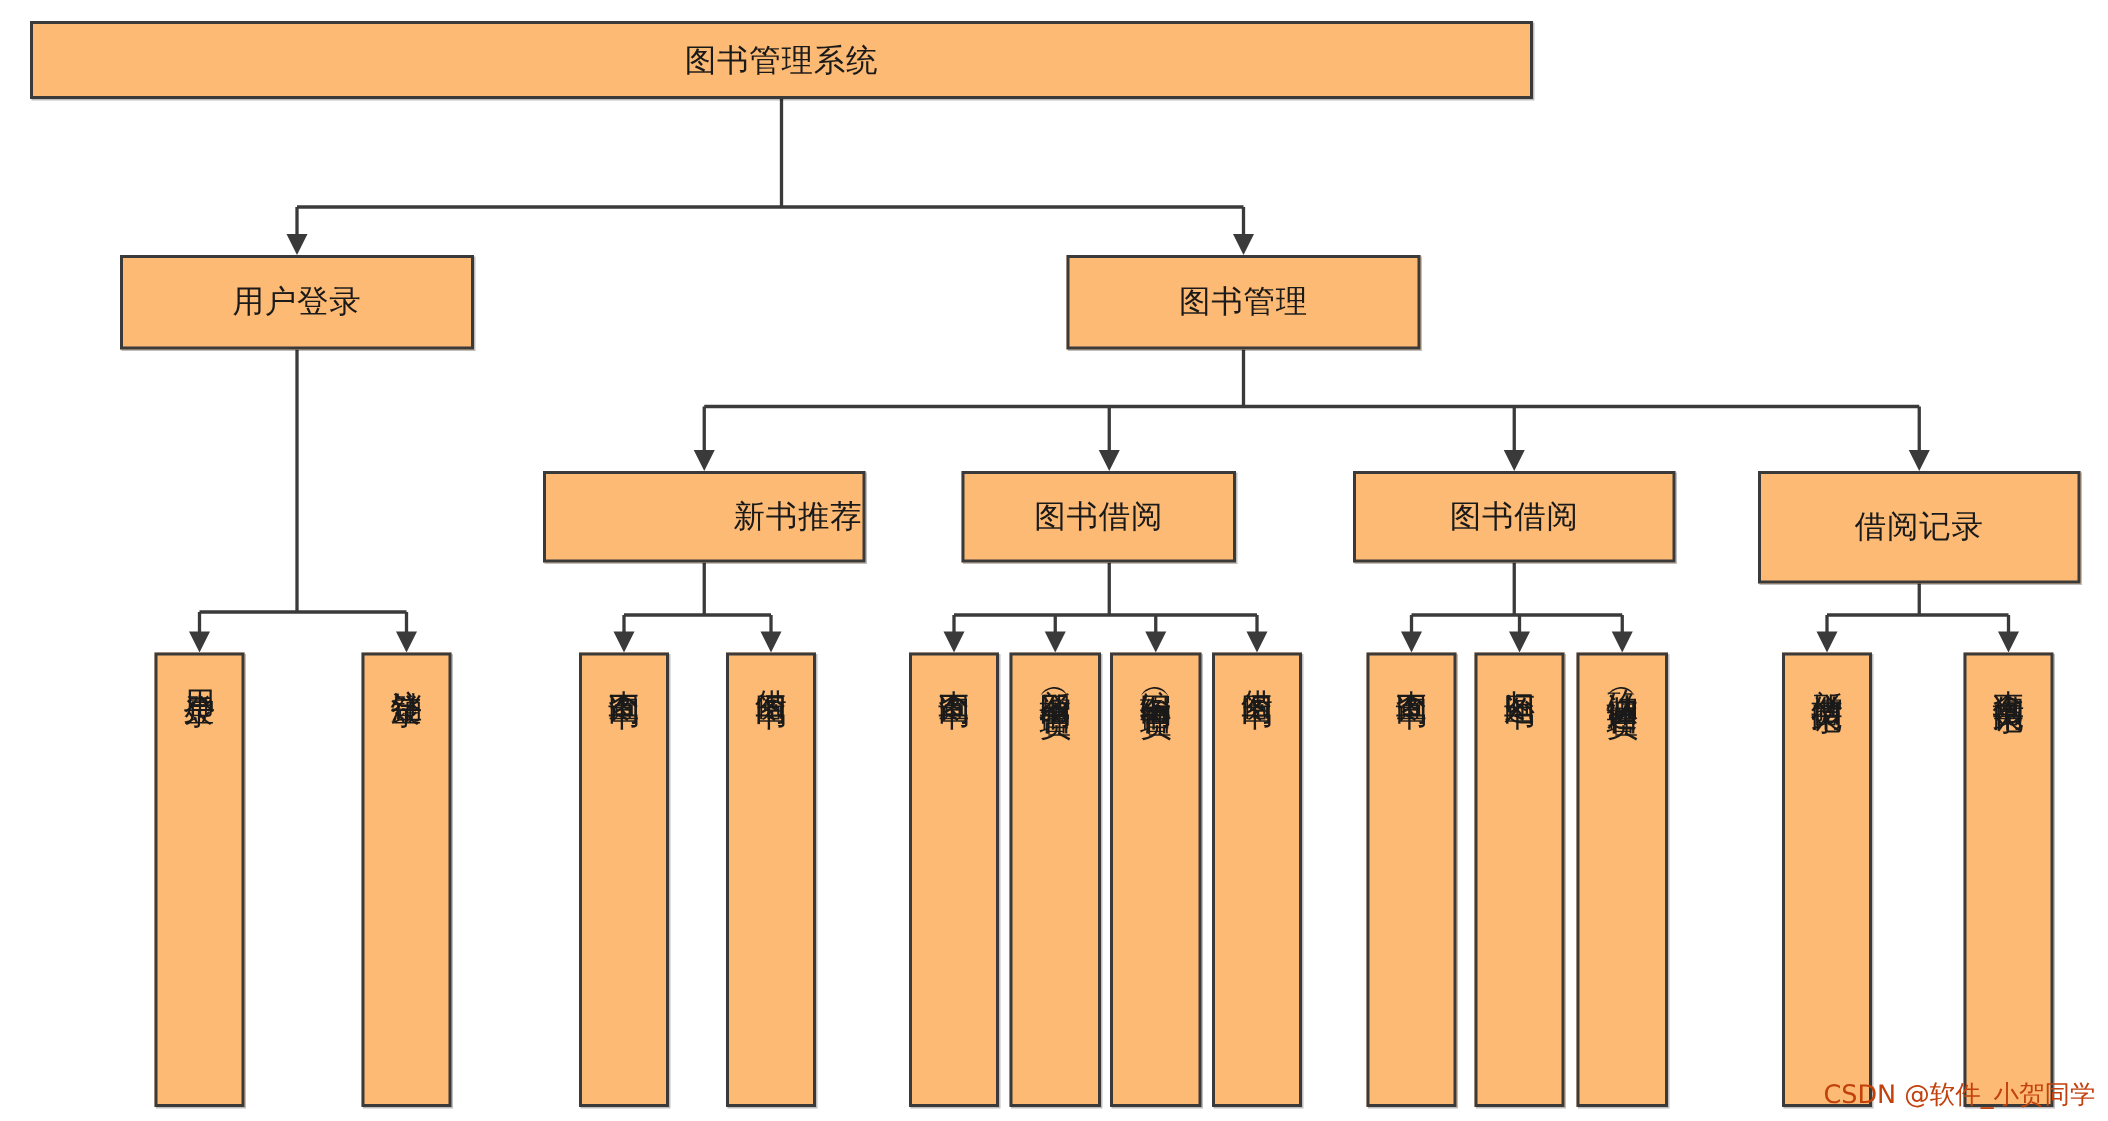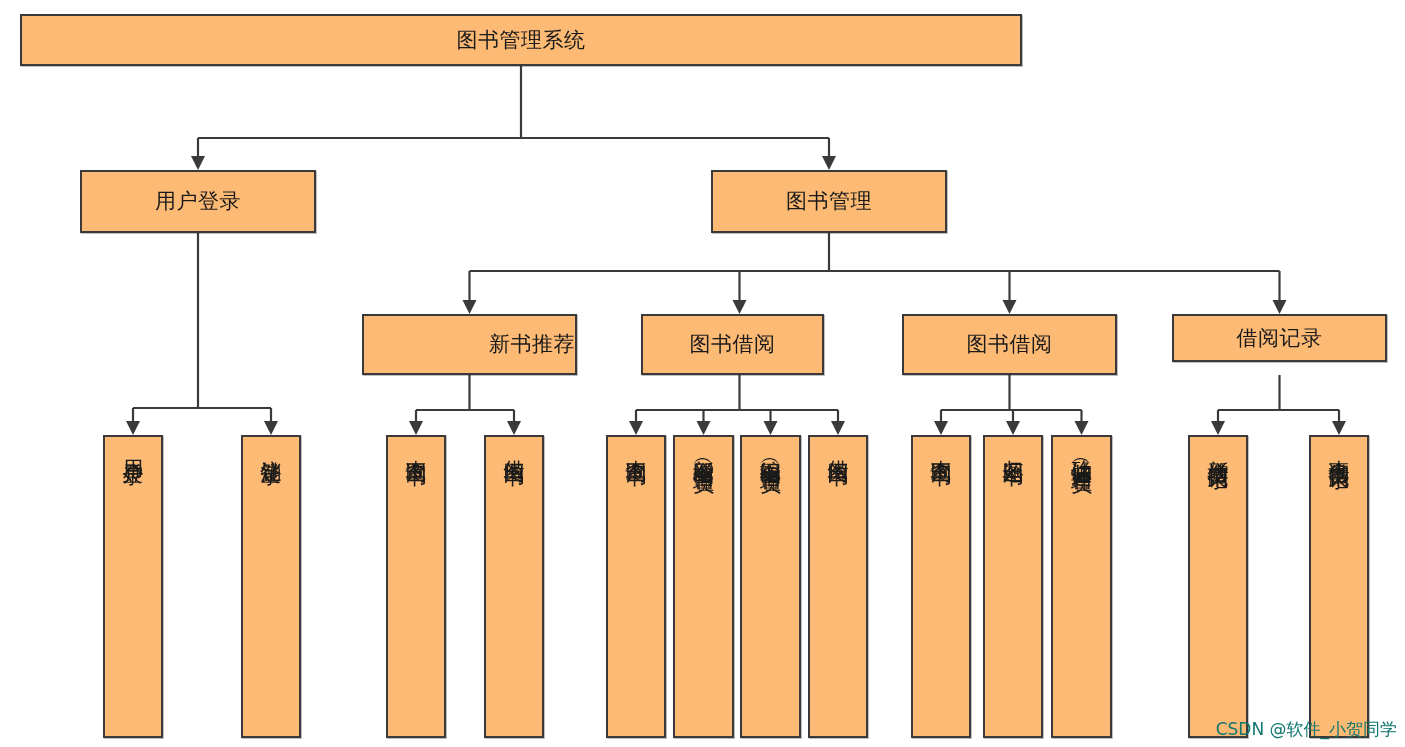--- a/index.html
+++ b/index.html
@@ -41,21 +41,21 @@
     font-size:21px;
     line-height:1.05;
     letter-spacing:2px;
     max-height:100%;
   }
   .watermark{
     position:absolute;
     right:8px;
     bottom:6px;
     font-size:17px;
-    color:#0f766e;
+    color:#c2410c;
     white-space:nowrap;
     pointer-events:none;
   }
   svg#connectors{position:absolute;left:0;top:0;width:1405px;height:747px;pointer-events:none;}
   svg#connectors path,svg#connectors line{stroke:#3a3a3a;stroke-width:2.2;fill:none;}
   svg#connectors polygon{fill:#3a3a3a;}
 </style>
 </head>
 <body>
 
@@ -126,21 +126,21 @@
       </div>
       <div class="node-box" style="left: 362px; top: 314px; width: 215px; height: 61px; justify-content: flex-end;">
         <span class="node-label">新书推荐</span>
       </div>
       <div class="node-box" style="left: 641px; top: 314px; width: 183px; height: 61px;">
         <span class="node-label">图书借阅</span>
       </div>
       <div class="node-box" style="left: 902px; top: 314px; width: 215px; height: 61px;">
         <span class="node-label">图书借阅</span>
       </div>
-      <div class="node-box" style="left: 1172px; top: 314px; width: 215px; height: 48px;">
+      <div class="node-box" style="left: 1172px; top: 314px; width: 215px; height: 75px;">
         <span class="node-label">借阅记录</span>
       </div>
       <div class="node-box vertical" style="left: 103px; top: 435px; width: 60px; height: 303px;">
         <span class="node-label">用户登录</span>
       </div>
       <div class="node-box vertical" style="left: 241px; top: 435px; width: 60px; height: 303px;">
         <span class="node-label">注销登录</span>
       </div>
       <div class="node-box vertical" style="left: 386px; top: 435px; width: 60px; height: 303px;">
         <span class="node-label">查询图书</span>

